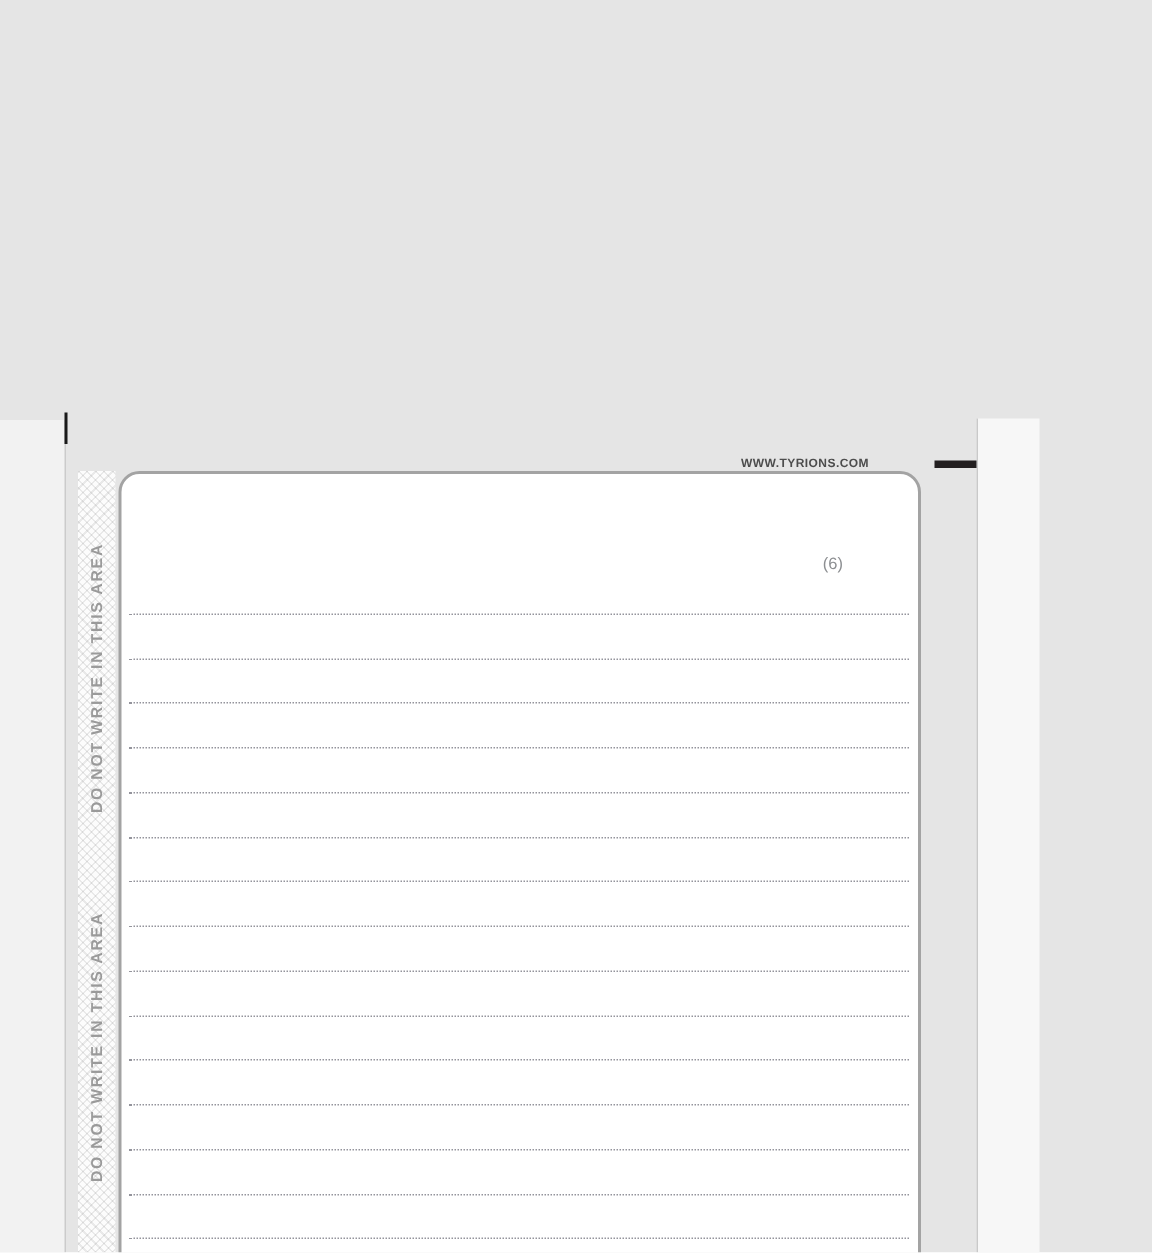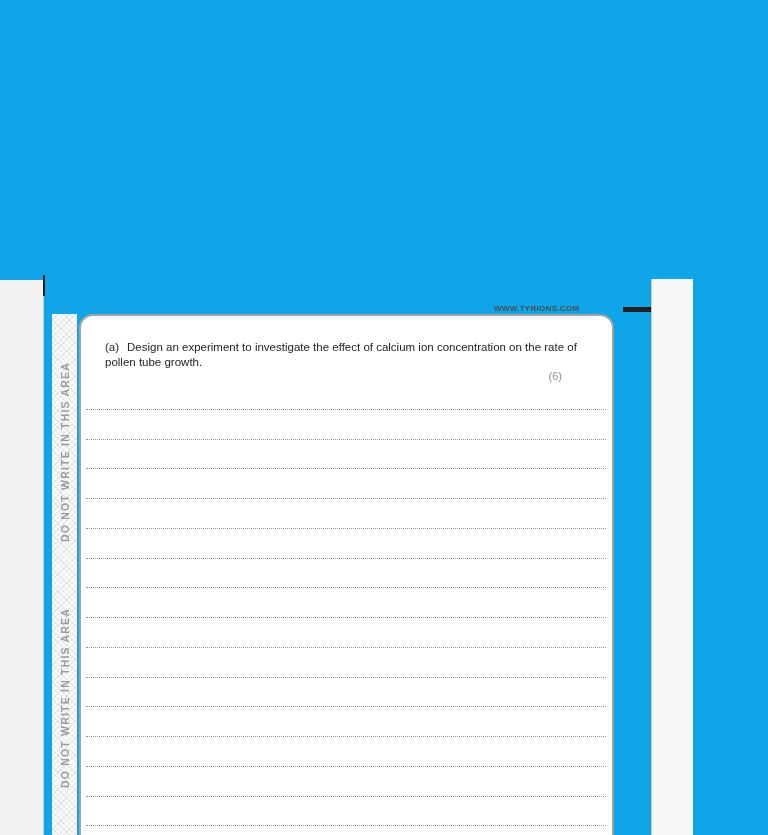--- a/index.html
+++ b/index.html
@@ -5,21 +5,21 @@
   html, body {
     margin: 0;
     padding: 0;
     background: #ffffff;
     font-family: "Liberation Sans", "DejaVu Sans", sans-serif;
   }
   .canvas {
     position: relative;
     width: 768px;
     height: 835px;
-    background: #0ea5e9;
+    background: #e5e5e5;
     overflow: hidden;
   }
 
   
   .gutter-left {
     position: absolute;
     left: 0; top: 280px;
     width: 43px; height: 555px;
     background: #f2f2f2;
     border-right: 1px solid #cbcbcb;
@@ -126,23 +126,20 @@
   <div class="bar-right"></div>
 
   <div class="watermark">WWW.TYRIONS.COM</div>
 
   <div class="write-strip">
     <div class="vlabel vlabel-1">DO NOT WRITE IN THIS AREA</div>
     <div class="vlabel vlabel-2">DO NOT WRITE IN THIS AREA</div>
   </div>
 
   <div class="answer-box">
-    <div class="question">
-      <span class="q-label">(a)</span><span>Design an experiment to investigate the effect of calcium ion concentration on the rate of pollen tube growth.</span>
-    </div>
     <div class="marks">(6)</div>
     <div class="lines">
         <div class="ans-line"></div>
         <div class="ans-line"></div>
         <div class="ans-line"></div>
         <div class="ans-line"></div>
         <div class="ans-line"></div>
         <div class="ans-line"></div>
         <div class="ans-line"></div>
         <div class="ans-line"></div>

